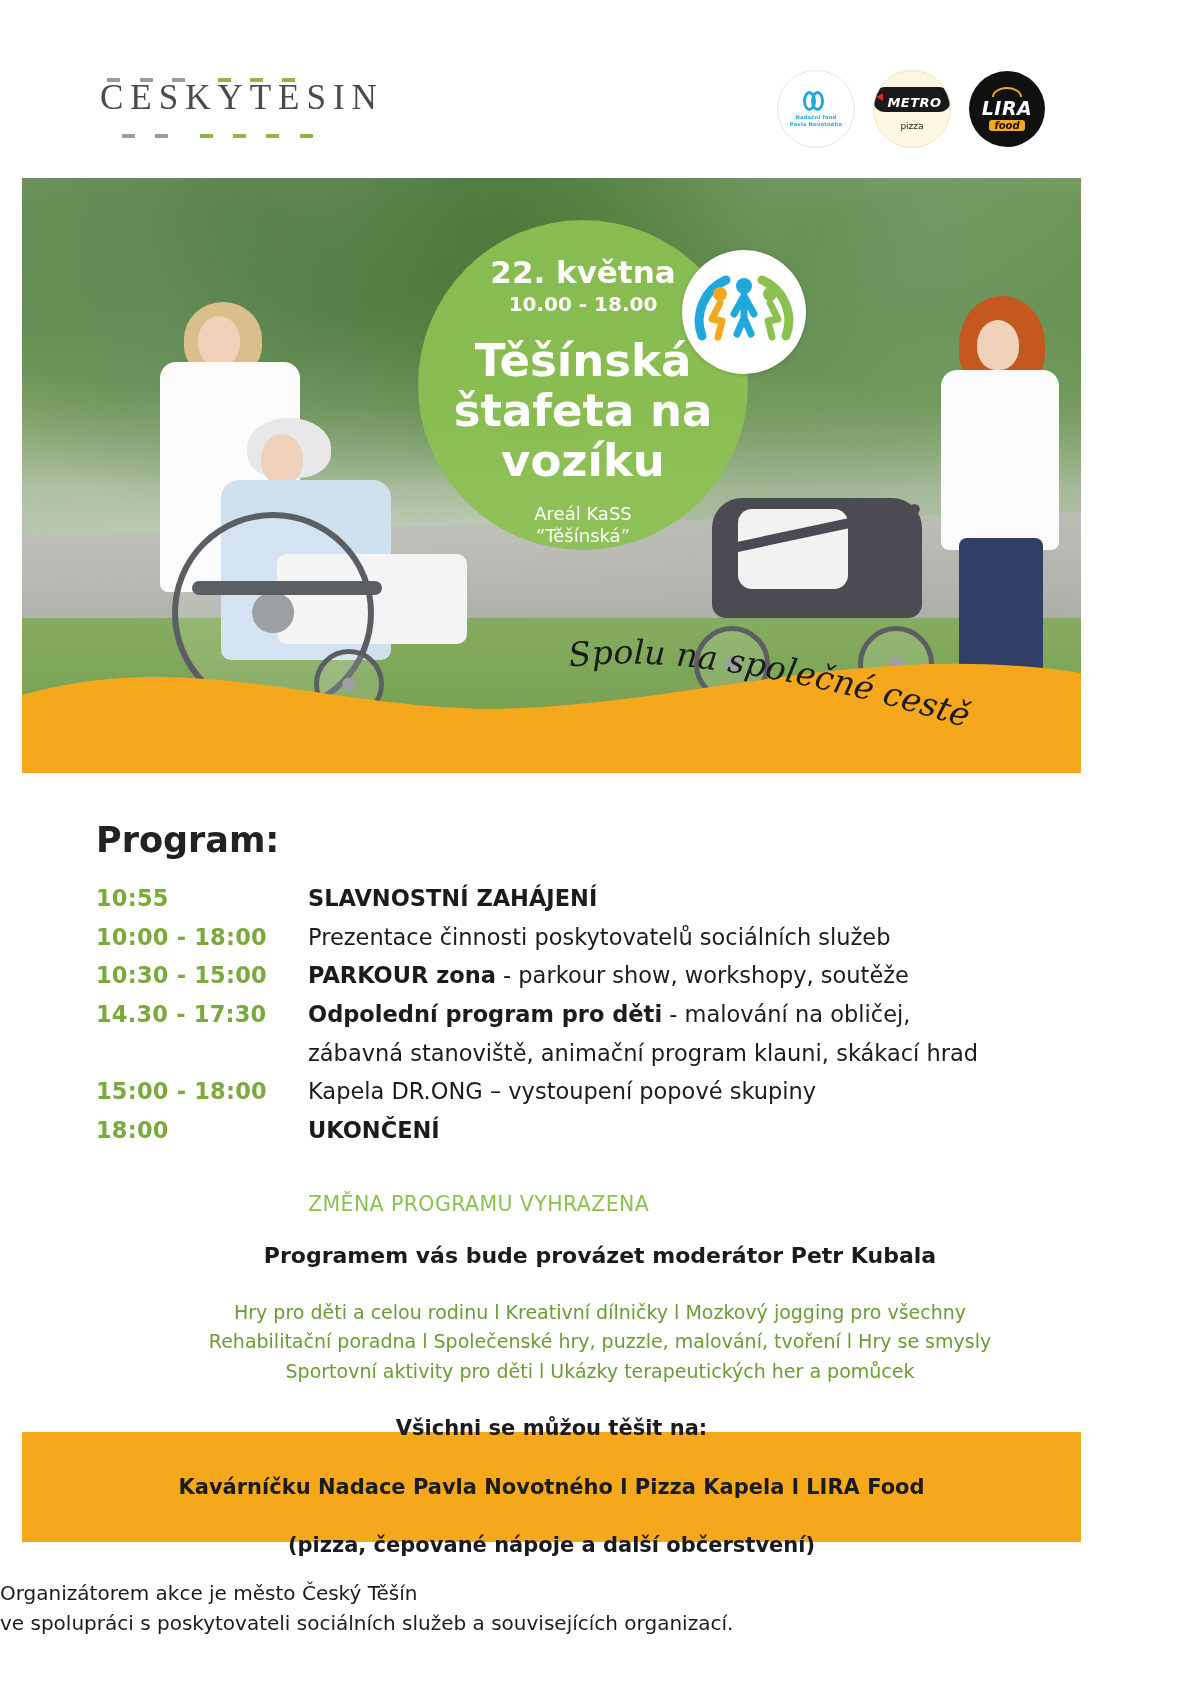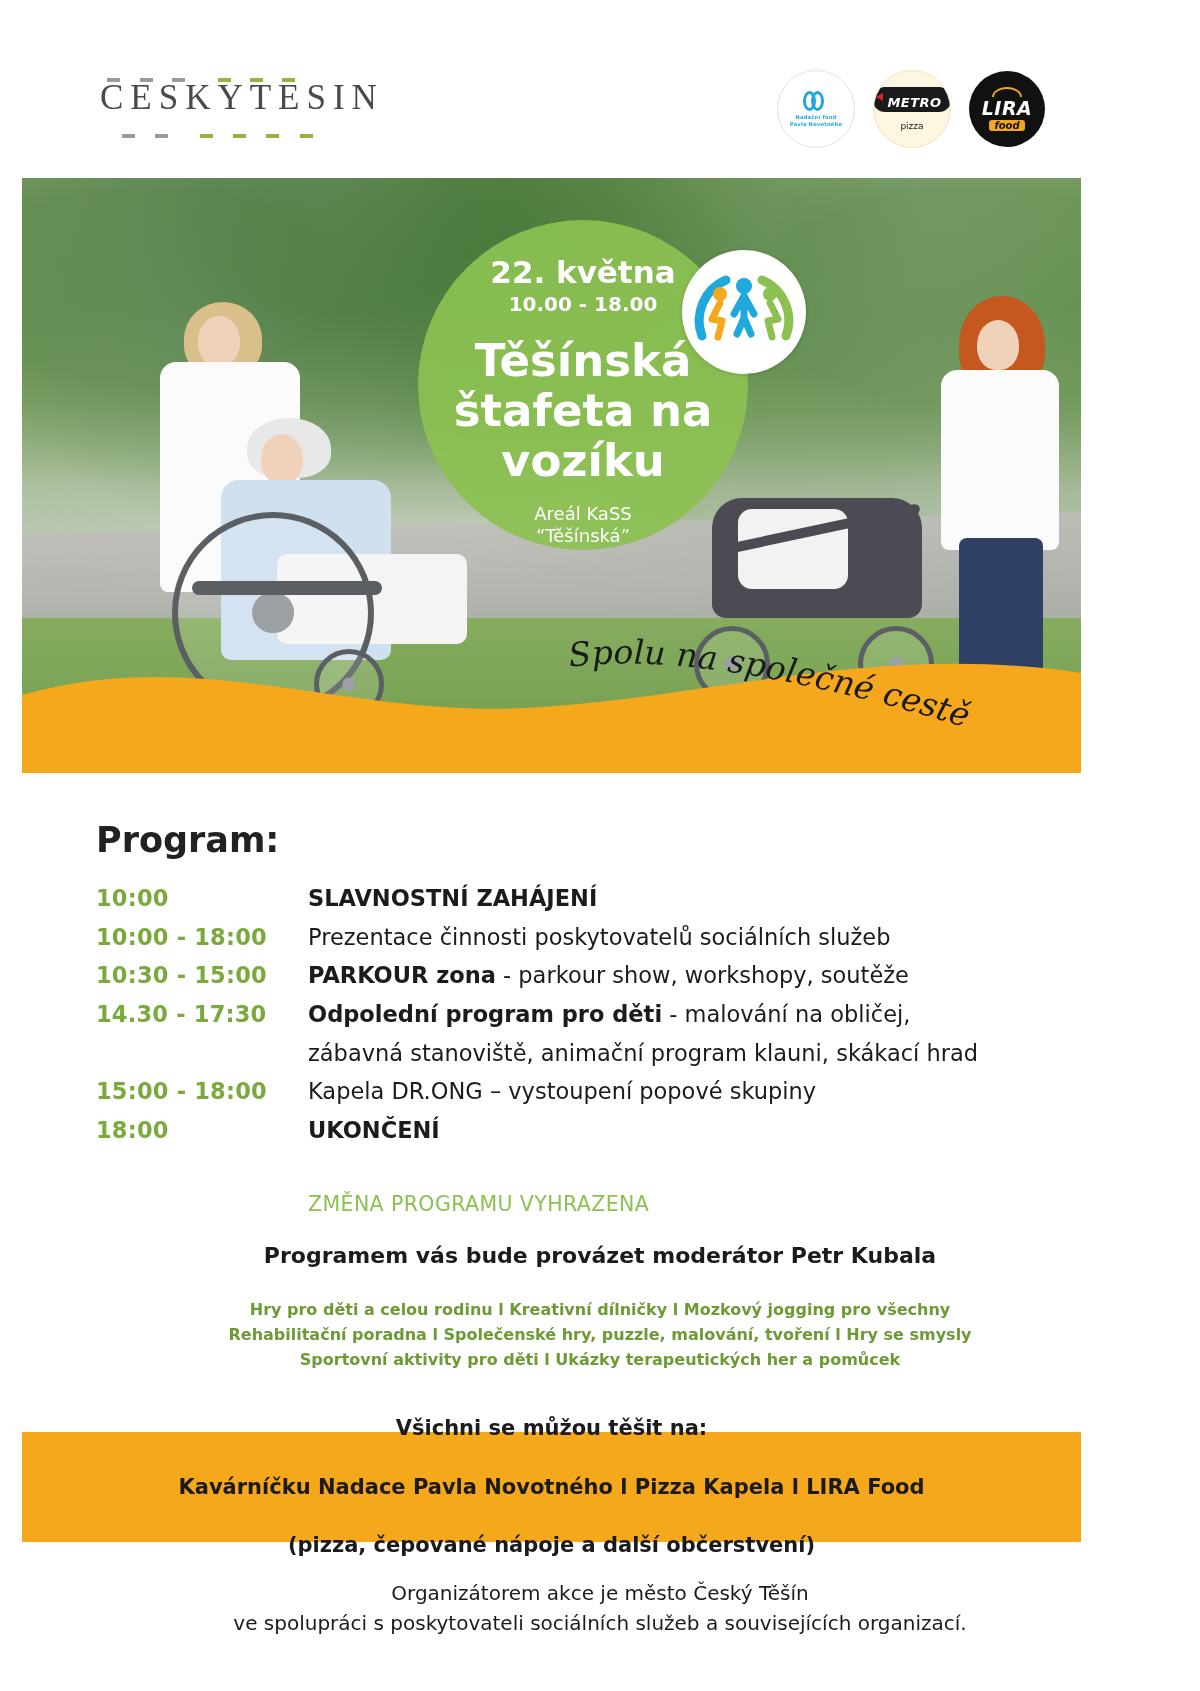--- a/index.html
+++ b/index.html
@@ -366,22 +366,22 @@
     font-weight: bold;
     color: #1b1b1b;
   }
 
   .activities {
     position: absolute;
     left: 0; right: 0;
     top: 1298px;
     text-align: center;
     color: #6c9b35;
-    font-weight: bold;
-    font-size: 16px;
+    font-weight: normal;
+    font-size: 19px;
     line-height: 1.55;
   }
 
   
   .yellow-bar {
     position: absolute;
     left: 22px;
     top: 1432px;
     width: 1059px;
     height: 110px;
@@ -395,21 +395,21 @@
     font-weight: bold;
     font-size: 21px;
     line-height: 1.45;
     gap: 28px;
   }
 
   .footer {
     position: absolute;
     left: 0; right: 0;
     top: 1578px;
-    text-align: center;
+    text-align: left;
     font-size: 20px;
     line-height: 1.5;
     color: #1b1b1b;
   }
 </style>
 </head>
 <body>
 
 <div class="header">
 
@@ -541,21 +541,21 @@
       </text>
     </svg>
   </div>
 </div>
 
 <div class="program-heading">Program:</div>
 
 <div class="program">
 
   <div class="prow">
-    <div class="ptime">10:00</div>
+    <div class="ptime">10:55</div>
     <div class="pdesc"><span class="b">SLAVNOSTNÍ ZAHÁJENÍ</span><span></span></div>
   </div>
 
   <div class="prow">
     <div class="ptime">10:00 - 18:00</div>
     <div class="pdesc"><span class="b"></span><span>Prezentace činnosti poskytovatelů sociálních služeb</span></div>
   </div>
 
   <div class="prow">
     <div class="ptime">10:30 - 15:00</div>

